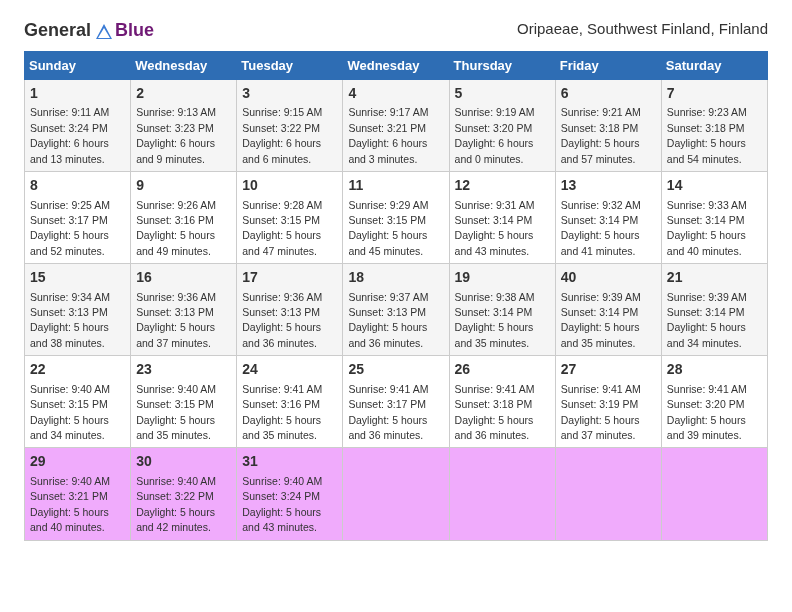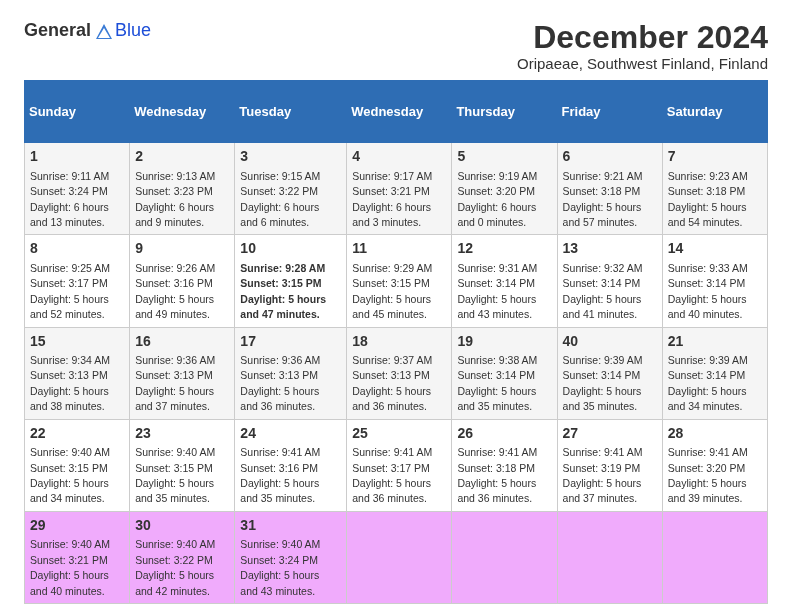--- a/index.html
+++ b/index.html
@@ -36,21 +36,21 @@
     }
     table {
       width: 100%;
       border-collapse: collapse;
       margin-top: 8px;
       font-size: 11px;
     }
     thead tr th {
       background-color: #2e6db4;
       color: #fff;
-      padding: 23px 4px;
+      padding: 6px 4px;
       text-align: left;
       font-size: 13px;
       font-weight: bold;
       border: 1px solid #2e6db4;
     }
     tbody tr td {
       padding: 4px 5px;
       vertical-align: top;
       border: 1px solid #ccc;
       background: #fff;
@@ -87,25 +87,24 @@
 
 <div class="header-section">
   <div class="logo">
     <div style="display:flex; flex-direction:row; align-items:flex-start;">
       <span>
         <span style="font-size:18px;font-weight:bold;color:#333;">General</span><svg width="22" height="22" viewBox="0 0 22 22" style="vertical-align:middle;margin-left:2px;">
             <polygon points="11,3 19,18 3,18" fill="#3a7bd5"></polygon>
             <polygon points="11,7 17,17 5,17" fill="#fff"></polygon>
           </svg>
       </span>
-      <span style="font-size:18px;font-weight:normal;color:#1d4ed8;">Blue</span>
+      <span style="font-size:18px;font-weight:bold;color:#701a75;">Blue</span>
     </div>
   </div>
   <div class="title-section">
-    <div class="main-title">December 2024</div>
     <div class="subtitle">Oripaeae, Southwest Finland, Finland</div>
   </div>
 </div>
 
 <table>
   <thead>
     <tr>
     <th>Sunday</th>
         <th>Wednesday</th>
         <th>Tuesday</th>
@@ -148,21 +147,21 @@
       </tr>
       <tr>
         <td><span class="day-number">8</span><span class="day-info" style="white-space: pre-line;">Sunrise: 9:25 AM
 Sunset: 3:17 PM
 Daylight: 5 hours
 and 52 minutes.</span></td>
         <td><span class="day-number">9</span><span class="day-info" style="white-space: pre-line;">Sunrise: 9:26 AM
 Sunset: 3:16 PM
 Daylight: 5 hours
 and 49 minutes.</span></td>
-        <td><span class="day-number">10</span><span class="day-info" style="white-space: pre-line; font-weight: bold;">Sunrise: 9:28 AM
+        <td><span class="day-number">10</span><span class="day-info" style="white-space: pre-line;">Sunrise: 9:28 AM
 Sunset: 3:15 PM
 Daylight: 5 hours
 and 47 minutes.</span></td>
         <td><span class="day-number">11</span><span class="day-info" style="white-space: pre-line;">Sunrise: 9:29 AM
 Sunset: 3:15 PM
 Daylight: 5 hours
 and 45 minutes.</span></td>
         <td><span class="day-number">12</span><span class="day-info" style="white-space: pre-line;">Sunrise: 9:31 AM
 Sunset: 3:14 PM
 Daylight: 5 hours

